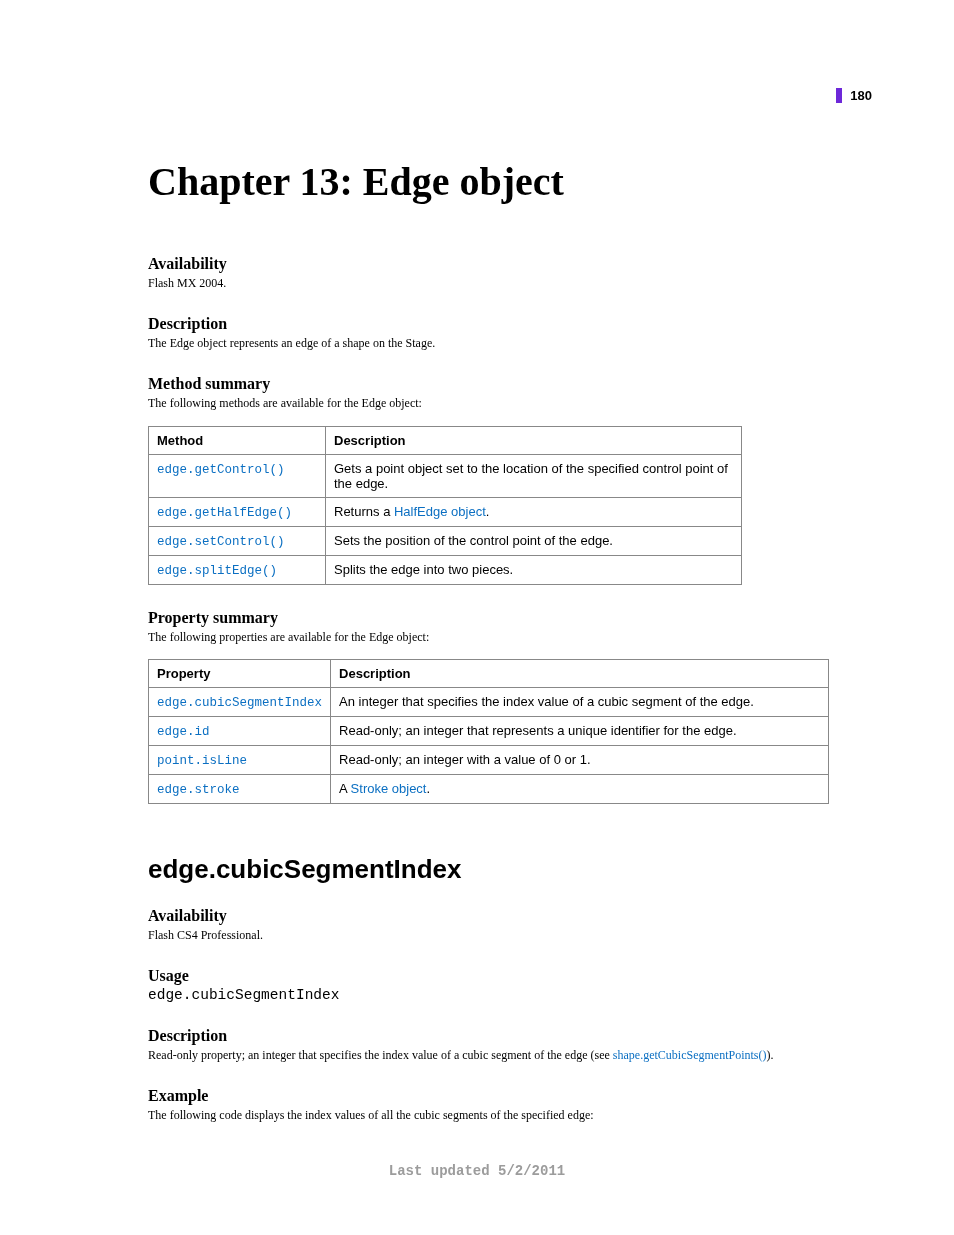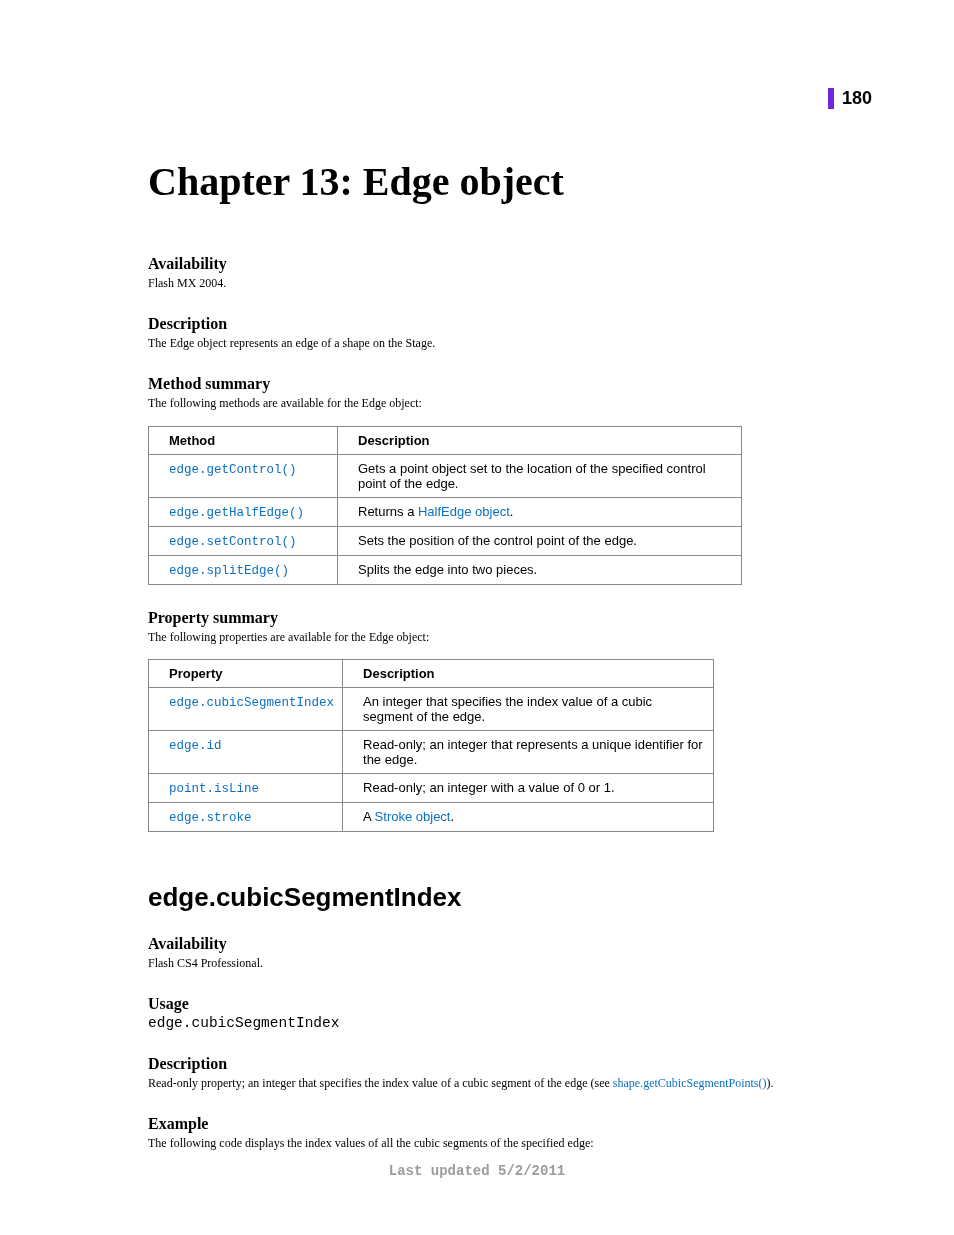--- a/index.html
+++ b/index.html
@@ -17,21 +17,21 @@
     padding: 88px 98px 0 148px;
   }
   .page-number-wrap {
     position: absolute;
     top: 88px;
     right: 82px;
     border-left: 6px solid #6d28d9;
     padding-left: 8px;
     font-family: "Myriad Pro", Arial, sans-serif;
     font-weight: bold;
-    font-size: 18px;
+    font-size: 13px;
   }
   h1.chapter {
     font-family: "Minion Pro", "Times New Roman", Georgia, serif;
     font-weight: bold;
     font-size: 40px;
     margin: 70px 0 50px 0;
   }
   .label {
     font-family: "Minion Pro", "Times New Roman", Georgia, serif;
     font-weight: bold;
@@ -50,26 +50,26 @@
     font-size: 26px;
     margin: 50px 0 22px 0;
   }
   table {
     border-collapse: collapse;
     margin: 14px 0 0 0;
     font-family: "Myriad Pro", Arial, sans-serif;
     font-size: 13px;
   }
   table.methods { width: 594px; }
-  table.props { width: 566px; }
+  table.props { width: 681px; }
   th, td {
     border: 1px solid #888;
     text-align: left;
     vertical-align: top;
-    padding: 6px 8px 6px 20px;
+    padding: 6px 8px 6px 8px;
   }
   th {
     font-weight: bold;
     font-family: "Myriad Pro", Arial, sans-serif;
   }
   td.meth {
     width: 160px;
   }
   td.prop {
     width: 160px;

